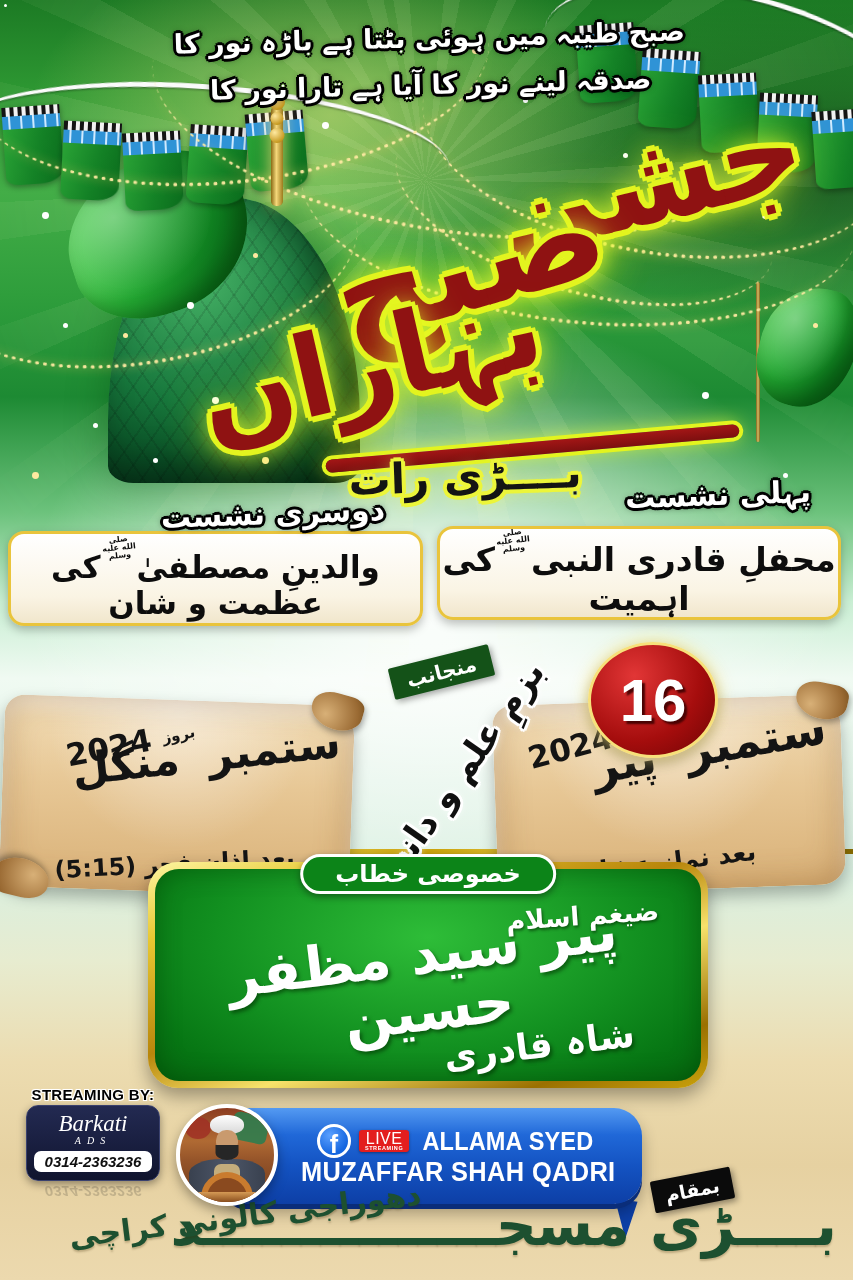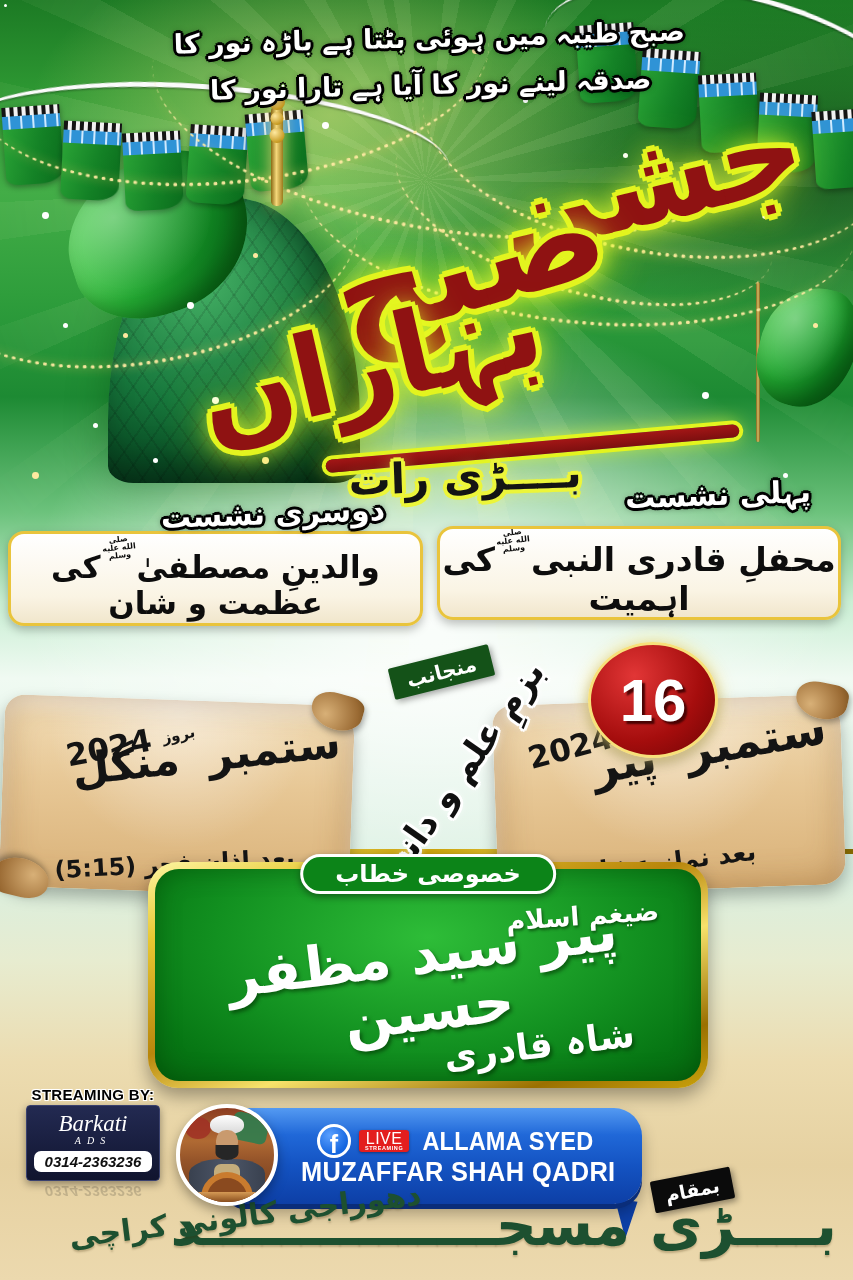--- a/index.html
+++ b/index.html
@@ -157,21 +157,21 @@
     transform:rotate(-7deg);font-weight:bold;line-height:1.02;
     text-shadow:2px 3px 4px rgba(0,45,0,.55);}
   .banner-name .n1{font-size:56px;display:block;}
   .banner-name .n2{font-size:36px;display:block;padding-left:210px;margin-top:2px;}
 
   
   .db{left:26px;top:1086px;width:134px;text-align:center;z-index:6;
     font-family:"Liberation Sans",sans-serif;}
   .db-heading{font-size:15px;font-weight:800;color:#000;letter-spacing:.3px;
     text-shadow:-1px -1px 0 #fff,1px -1px 0 #fff,-1px 1px 0 #fff,1px 1px 0 #fff;}
-  .db-box{margin-top:2px;background:linear-gradient(180deg,#232a52,#10142e);border-radius:4px;
+  .db-box{margin-top:2px;background:linear-gradient(180deg,#232a52,#10142e);border-radius:12px;
     padding:5px 7px 8px;box-shadow:0 3px 8px rgba(0,0,0,.4);border:1px solid #3a416e;}
   .db-name{color:#fff;font-family:"Liberation Serif",serif;font-style:italic;font-size:23px;}
   .db-sub{color:#fff;font-family:"Liberation Serif",serif;font-style:italic;font-size:10px;
     letter-spacing:6px;margin-top:-2px;}
   .db-phone{margin-top:5px;background:#fff;border-radius:7px;padding:2px 3px;font-size:15px;
     font-weight:800;color:#101010;font-style:italic;}
   .db-reflect{margin-top:2px;transform:scaleY(-1);opacity:.18;font-size:15px;font-weight:800;
     color:#1a1a1a;font-style:italic;}
 
   

